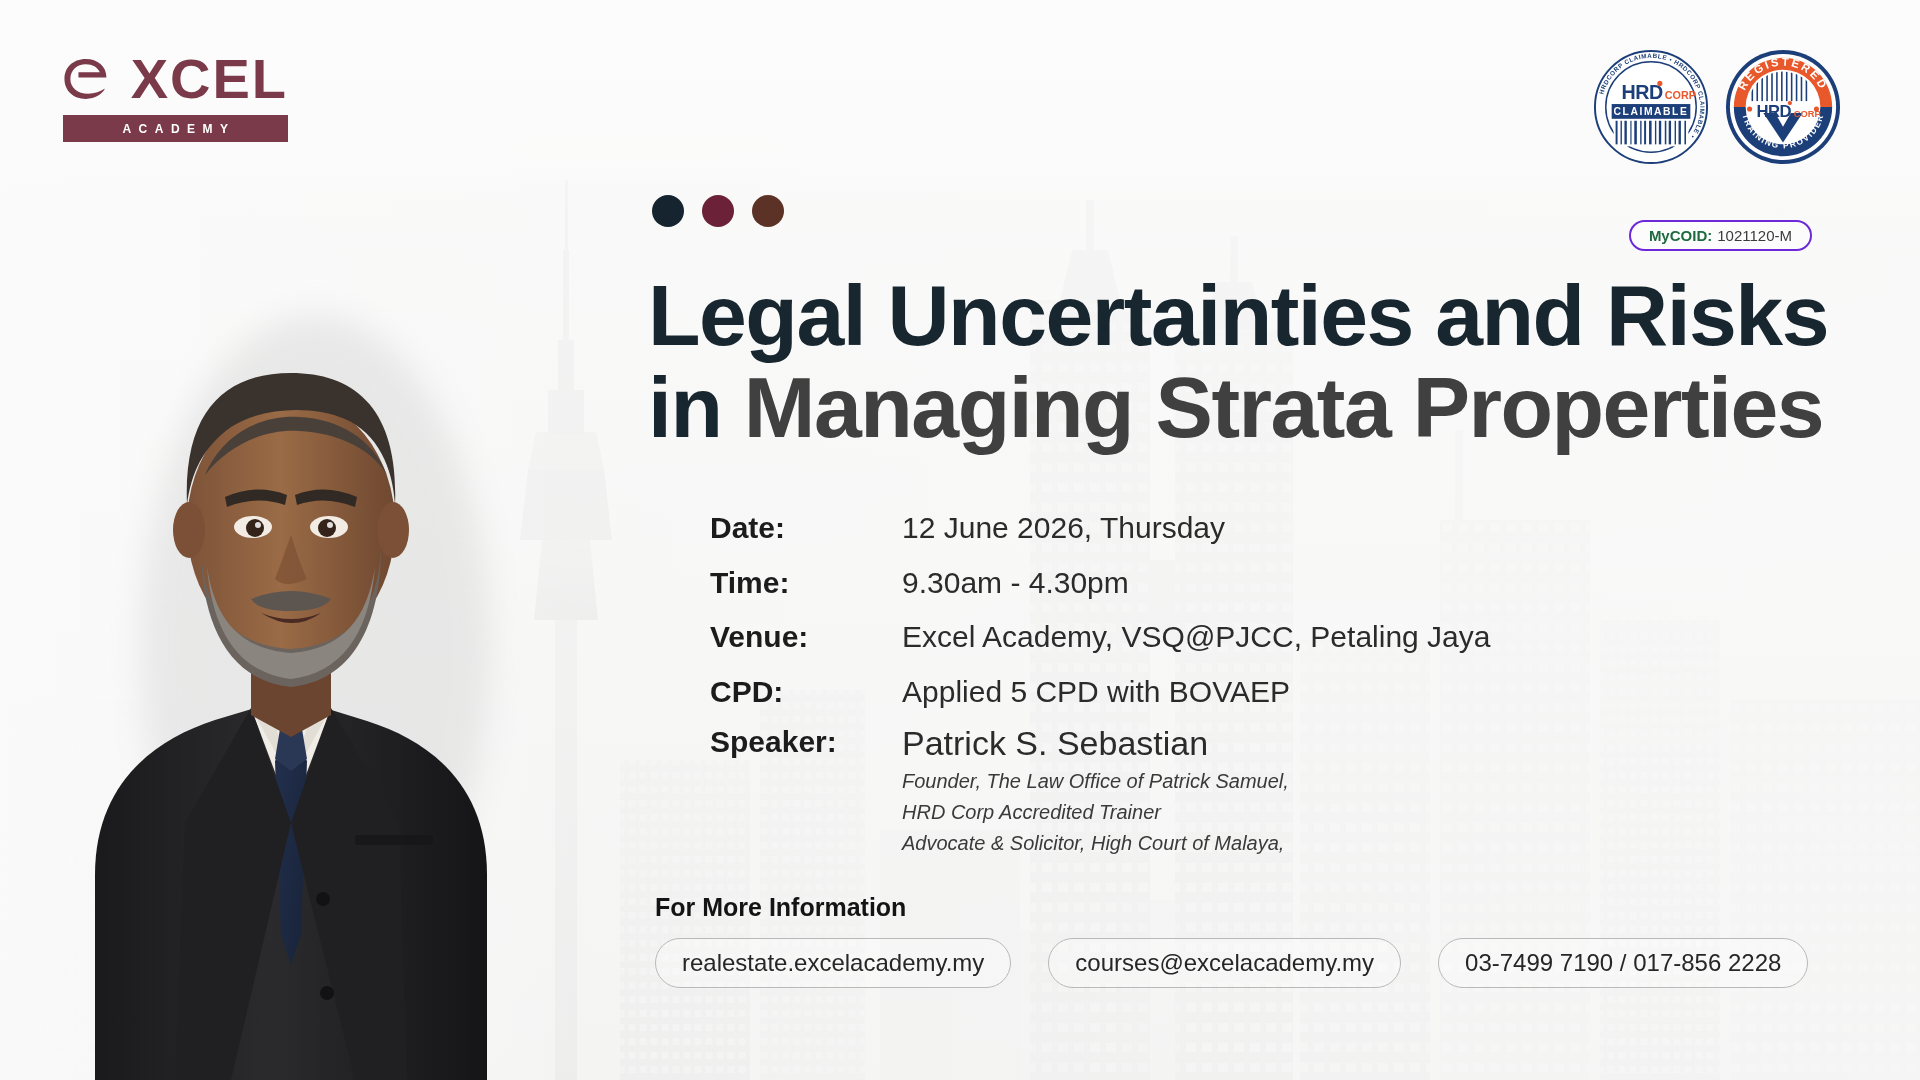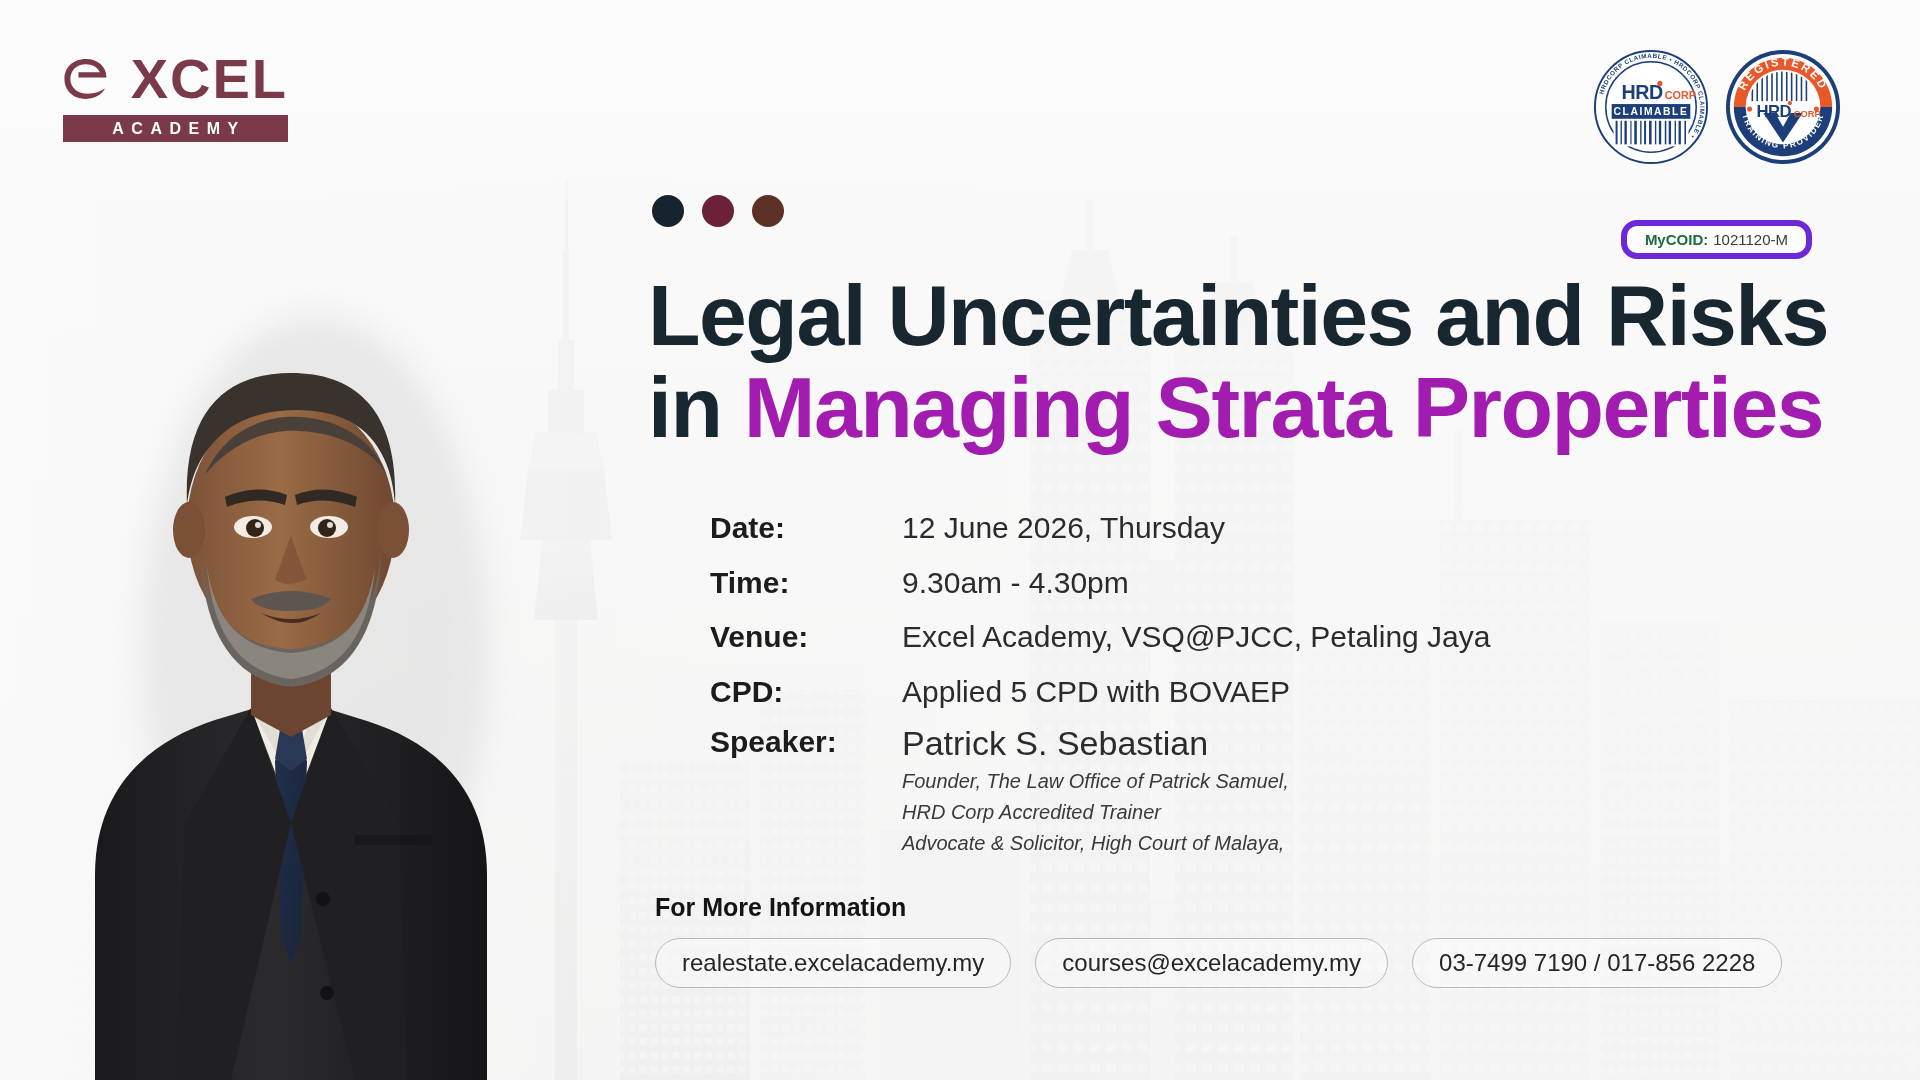--- a/index.html
+++ b/index.html
@@ -35,55 +35,55 @@
   .logo-e { width:62px; height:58px; margin-right:2px; }
   .logo-xcel {
     font-size:56px; font-weight:bold; color:#7b3a49;
     letter-spacing:2px; line-height:1; font-family:"Liberation Sans", sans-serif;
   }
   .logo-bar {
     margin-top:5px; background:#7b3a49; height:27px;
     display:flex; align-items:center; justify-content:center;
   }
   .logo-bar span {
-    color:#fff; font-size:16px; font-weight:bold; letter-spacing:7.5px;
+    color:#fff; font-size:12px; font-weight:bold; letter-spacing:7.5px;
     padding-left:7px;
   }
 
   
   .photo {
     position:absolute; left:55px; bottom:0; width:470px; height:905px;
   }
   .photo svg { width:100%; height:100%; display:block; }
 
   
   .badges { position:absolute; right:78px; top:48px; display:flex; gap:14px; align-items:flex-start; }
   .badge { width:118px; height:118px; }
   .mycoid {
     position:absolute; right:108px; top:220px;
-    border:6px solid #6d28d9; border-radius:16px; background:rgba(255,255,255,.55);
+    border:2px solid #6d28d9; border-radius:16px; background:rgba(255,255,255,.55);
     padding:5px 18px; font-size:15px; white-space:nowrap;
   }
   .mycoid b { color:#1d6b3f; font-weight:bold; }
   .mycoid span { color:#3b3b3b; margin-left:5px; }
 
   
   .dots { position:absolute; left:652px; top:195px; display:flex; gap:18px; }
   .dot { width:32px; height:32px; border-radius:50%; }
 
   
   .headline {
     position:absolute; left:648px; top:272px; width:1240px;
     font-size:86px; font-weight:bold; line-height:1.02;
     letter-spacing:-1.5px;
   }
   .headline .l1 { color:#17262f; display:block; }
   .headline .l2 { display:block; margin-top:4px; }
   .headline .l2 .navy { color:#17262f; }
-  .headline .l2 .maroon { color:#a21caf; }
+  .headline .l2 .maroon { color:#404040; }
 
   
   .details { position:absolute; left:710px; top:508px; width:1000px; }
   .row { display:flex; align-items:flex-start; margin-bottom:14px; }
   .row .lbl {
     width:192px; flex:0 0 192px; font-size:30px; font-weight:bold; color:#1c1c1c;
     line-height:1.35;
   }
   .row .val { font-size:30px; color:#2b2b2b; line-height:1.35; }
   .row.tight { margin-bottom:10px; }
@@ -91,21 +91,21 @@
   .spk-name { font-size:34px; color:#2b2b2b; line-height:1.25; }
   .spk-cred {
     font-size:20px; font-style:italic; color:#3a3a3a; line-height:1.45; margin-top:2px;
   }
 
   
   .fmi {
     position:absolute; left:655px; top:893px;
     font-size:25px; font-weight:bold; color:#141414;
   }
-  .pills { position:absolute; left:655px; top:938px; display:flex; gap:24px; align-items:center; }
+  .pills { position:absolute; left:655px; top:938px; display:flex; gap:37px; align-items:center; }
   .pill {
     border:1px solid #b9b9b9; border-radius:26px;
     background:rgba(255,255,255,.30);
     padding:10px 26px; font-size:24px; color:#262626; white-space:nowrap;
   }
 </style>
 </head>
 <body>
 
 <div class="bg-wrap">

